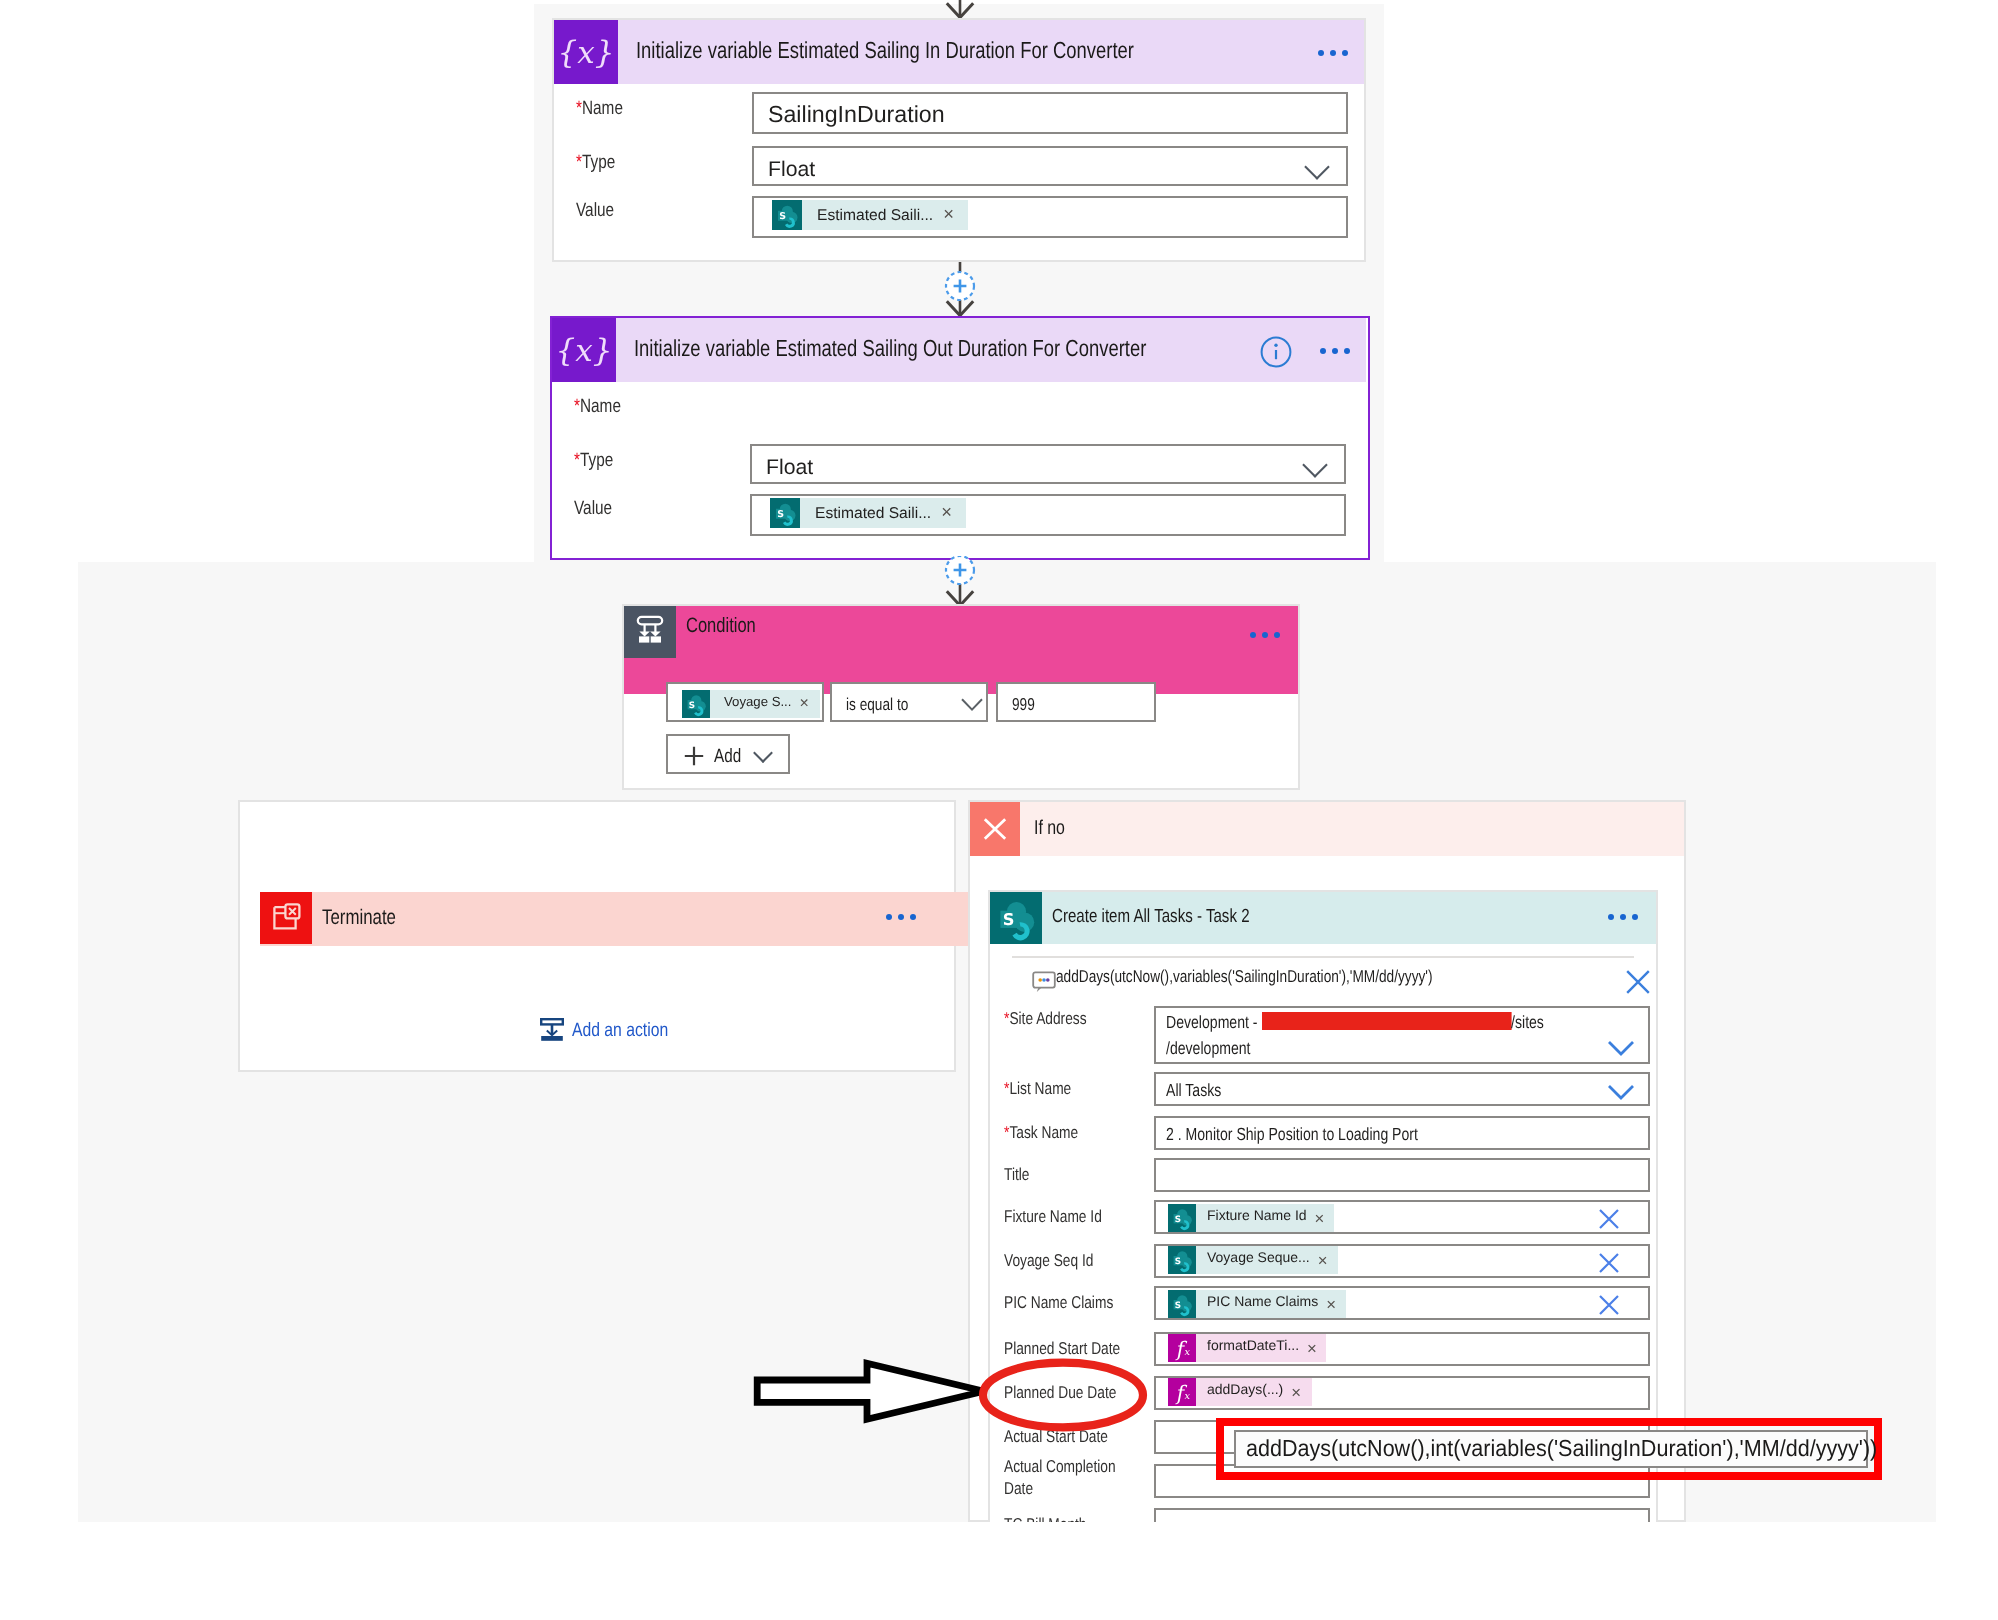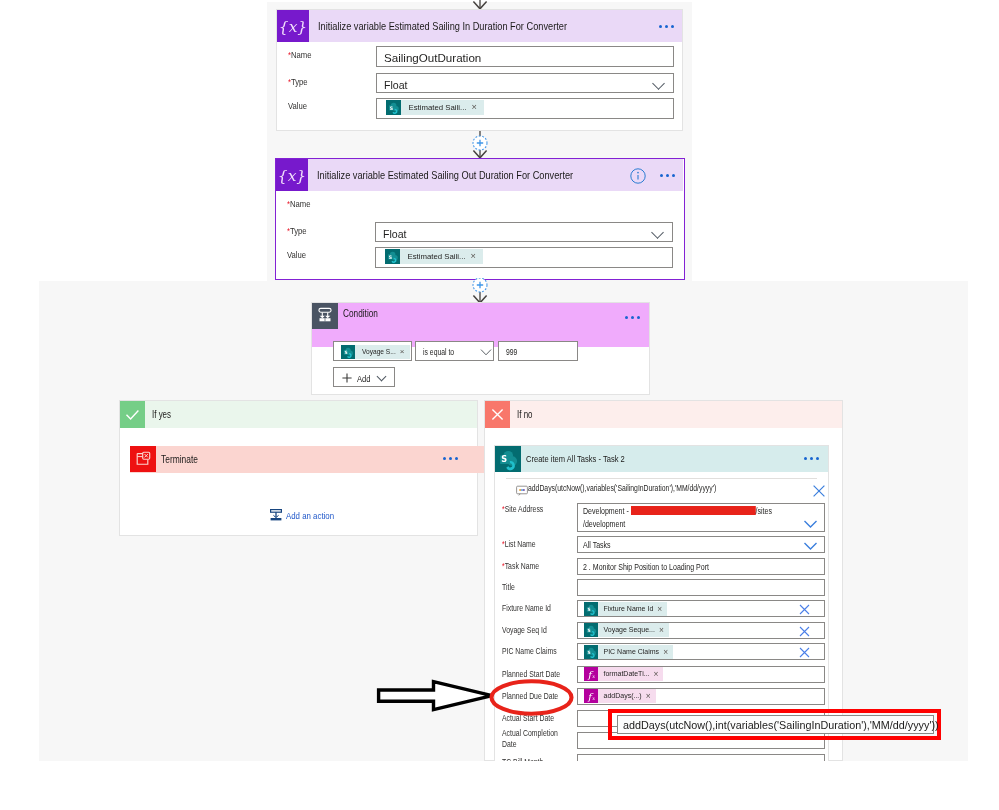--- a/index.html
+++ b/index.html
@@ -44,21 +44,21 @@
         </svg></div>
     <div class="ctitle">Initialize variable Estimated Sailing In Duration For Converter</div>
     <div class="dots" style="left:382px;top:15px;">
         <i></i>
         <i></i>
         <i></i>
       </div>
   </div>
   <div class="rlabel" style="left:11px;top:39px;"><span class="req">*</span><span>Name</span></div>
   <div class="field" style="left:99px;top:36px;width:297.5px;height:21px;">
-      <span class="ftxt" style="left:7px;top:4px;font-size:11.6px;">SailingOutDuration</span>
+      <span class="ftxt" style="left:7px;top:4px;font-size:11.6px;">SailingInDuration</span>
     </div>
   <div class="rlabel" style="left:11px;top:66px;"><span class="req">*</span><span>Type</span></div>
   <div class="field" style="left:99px;top:63px;width:297.5px;height:20px;">
       <span class="ftxt" style="left:7px;top:5px;">Float</span>
       <span class="chev" style="left:277px;top:5px;"></span>
     </div>
   <div class="rlabel" style="left:11px;top:90px;"><span>Value</span></div>
   <div class="field" style="left:99px;top:87.5px;width:297.5px;height:21.5px;"></div>
   <div class="chip" style="left:108.5px;top:89.5px;height:15px;">
       <div style="position:relative;width:15px;height:15px;flex:0 0 15px">
@@ -119,21 +119,21 @@
       <span class="cx" style="font-size:9.2px;line-height:15px;padding-right:7px;">×</span>
     </div>
 </div>
 <svg style="position:absolute;left:466px;top:278px;width:28px;height:26px" viewBox="0 0 28 26">
     <path d="M14 0 V24.5" stroke="#46423f" stroke-width="1.3" fill="none"></path>
     <path d="M7.4 17.6 L14 24.8 L20.6 17.6" stroke="#46423f" stroke-width="1.5" fill="none"></path>
     <circle cx="14" cy="7" r="7" fill="#ffffff" stroke="#4b9bea" stroke-width="1.1" stroke-dasharray="1.9 1.6"></circle>
     <path d="M14 3.8 V10.2 M10.8 7 H17.2" stroke="#3f96e8" stroke-width="1.3"></path>
   </svg>
 <div class="card" style="left:311px;top:302px;width:339px;height:93px;">
-  <div class="chead" style="width:337px;height:44px;background:#f0abfc;">
+  <div class="chead" style="width:337px;height:44px;background:#ec4899;">
     <div class="icosq" style="left:0px;top:0px;width:26px;height:26px;background:#4a5463"><svg width="26" height="26" viewBox="0 0 26 26">
           <rect x="6.9" y="5.4" width="12.2" height="3.8" rx="1.9" fill="none" stroke="#fff" stroke-width="1.1"></rect>
           <path d="M10.3 9.4 V13.6 M15.7 9.4 V13.6" stroke="#fff" stroke-width="1.1"></path>
           <path d="M7.7 12.7 h5.2 l-2.6 2.6 z" fill="#fff"></path>
           <path d="M13.1 12.7 h5.2 l-2.6 2.6 z" fill="#fff"></path>
           <rect x="7.5" y="15.2" width="5.6" height="3.1" fill="#fff"></rect>
           <rect x="12.9" y="15.2" width="5.6" height="3.1" fill="#fff"></rect>
           <path d="M13.0 15.0 V18.5" stroke="#4a5463" stroke-width="0.7"></path>
         </svg></div>
     <div class="ctitle" style="left:31px;top:-3px;line-height:28px;font-size:10.4px;">Condition</div>
@@ -168,26 +168,20 @@
     </div>
   <div class="field" style="left:21px;top:64px;width:62px;height:20px;">
       <svg style="position:absolute;left:8px;top:5px" width="10" height="10" viewBox="0 0 10 10">
         <path d="M5 0.4 V9.6 M0.4 5 H9.6" stroke="#3b3a39" stroke-width="1.1"></path>
       </svg>
       <span class="ftxt" style="left:23px;top:5px;font-size:9.6px;transform:scaleX(.795);transform-origin:left center;">Add</span>
       <span class="chev" style="left:44px;top:5px;width:6px;height:6px;"></span>
     </div>
 </div>
 <div class="card" style="left:119px;top:400px;width:359px;height:136px;">
-  <div class="chead" style="width:357px;height:27px;background:#eaf6ec;">
-    <div style="position:absolute;left:0;top:0;width:25px;height:27px;background:#75ce87"><svg width="25" height="27" viewBox="0 0 25 27">
-          <path d="M6.5 13.8 L10.6 18 L18.4 9.6" stroke="#ffffff" stroke-width="1.4" fill="none"></path>
-        </svg></div>
-    <div class="ctitle" style="left:32px;line-height:27px;font-size:10px;">If yes</div>
-  </div>
   <div style="position:absolute;left:9.5px;top:45px;width:394px;height:26.5px;background:#fbd5d0;">
     <div class="icosq" style="left:0px;top:0px;width:26px;height:26px;background:#ee1111"><svg width="26" height="26" viewBox="0 0 26 26" fill="none" stroke="#fbd5d0" stroke-width="1.15">
           <path d="M7.2 7.6 H13.0 M7.2 7.6 V18.2 H17.8 V13.4"></path>
           <path d="M7.2 10.6 H12.6" stroke-width="1.0"></path>
           <rect x="12.7" y="6.2" width="7.0" height="7.0" rx="1.1"></rect>
           <path d="M14.5 8.0 L17.9 11.4 M17.9 8.0 L14.5 11.4" stroke-width="1.0"></path>
         </svg></div>
     <div class="ctitle" style="left:31px;line-height:26.5px;font-size:10.6px;">Terminate</div>
     <div class="dots" style="left:313px;top:11px;">
         <i></i>

